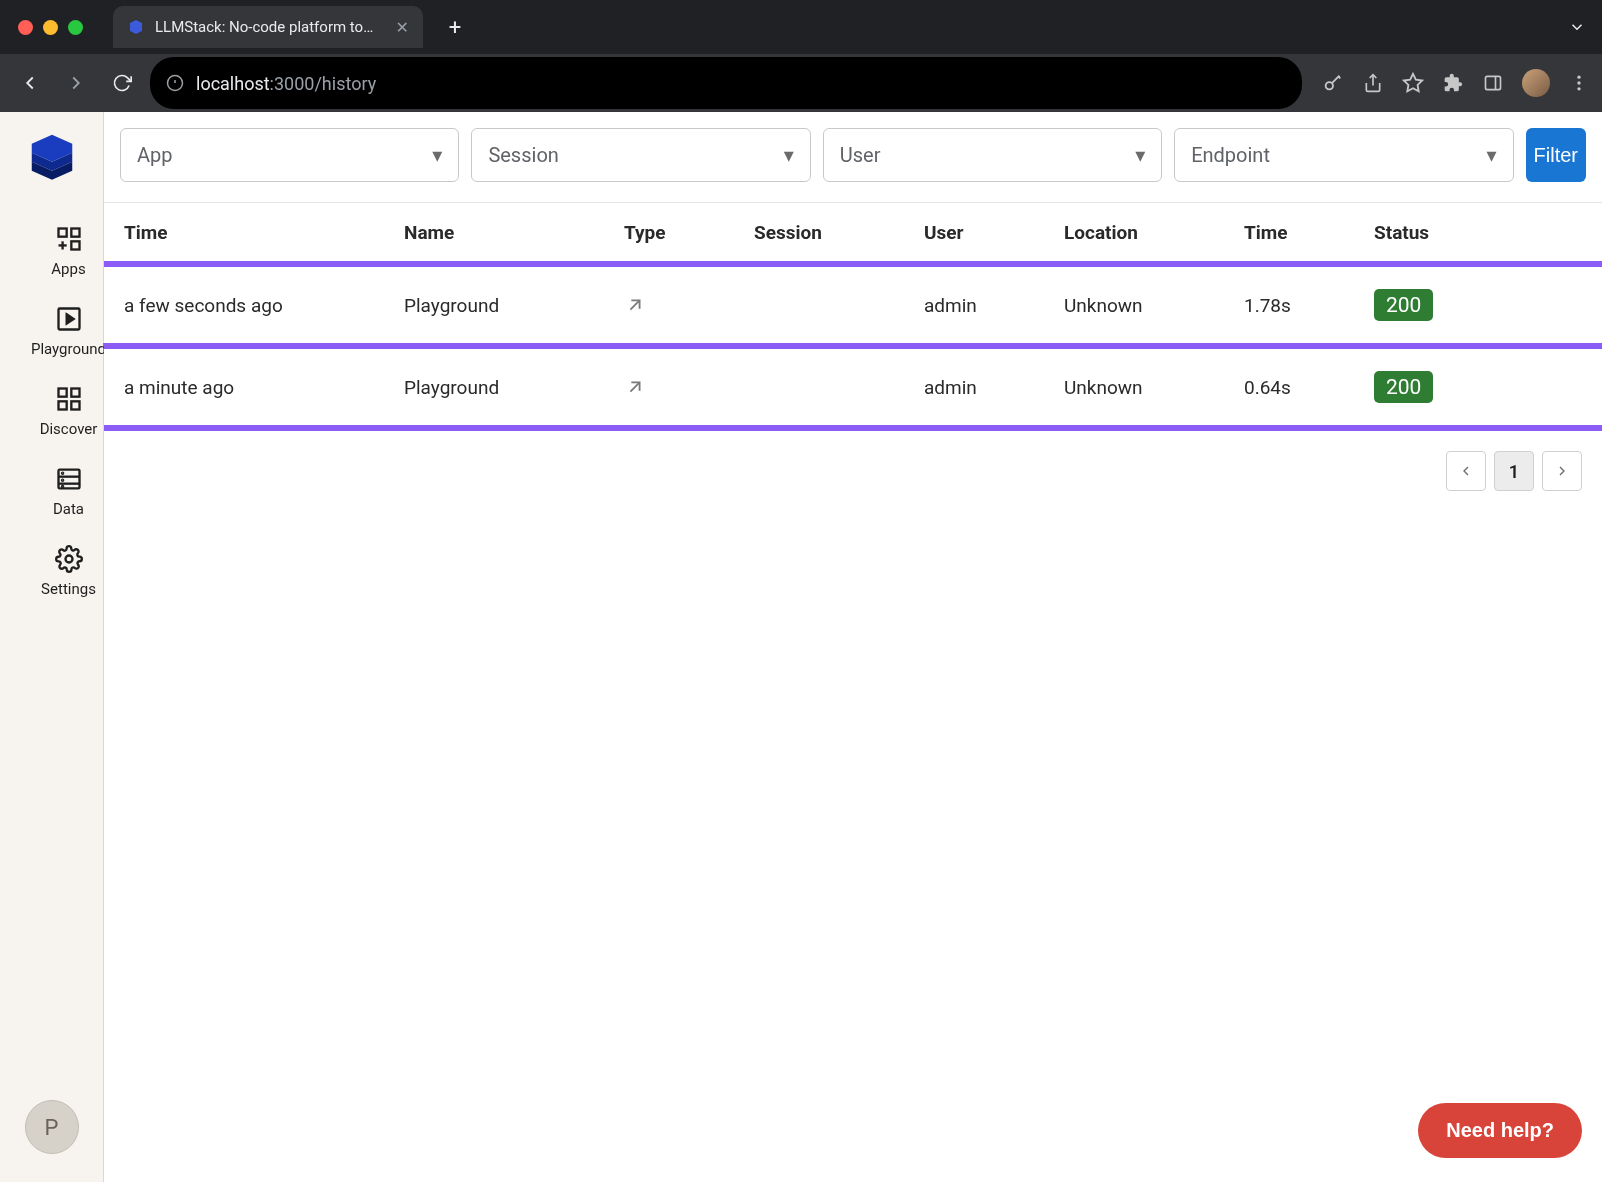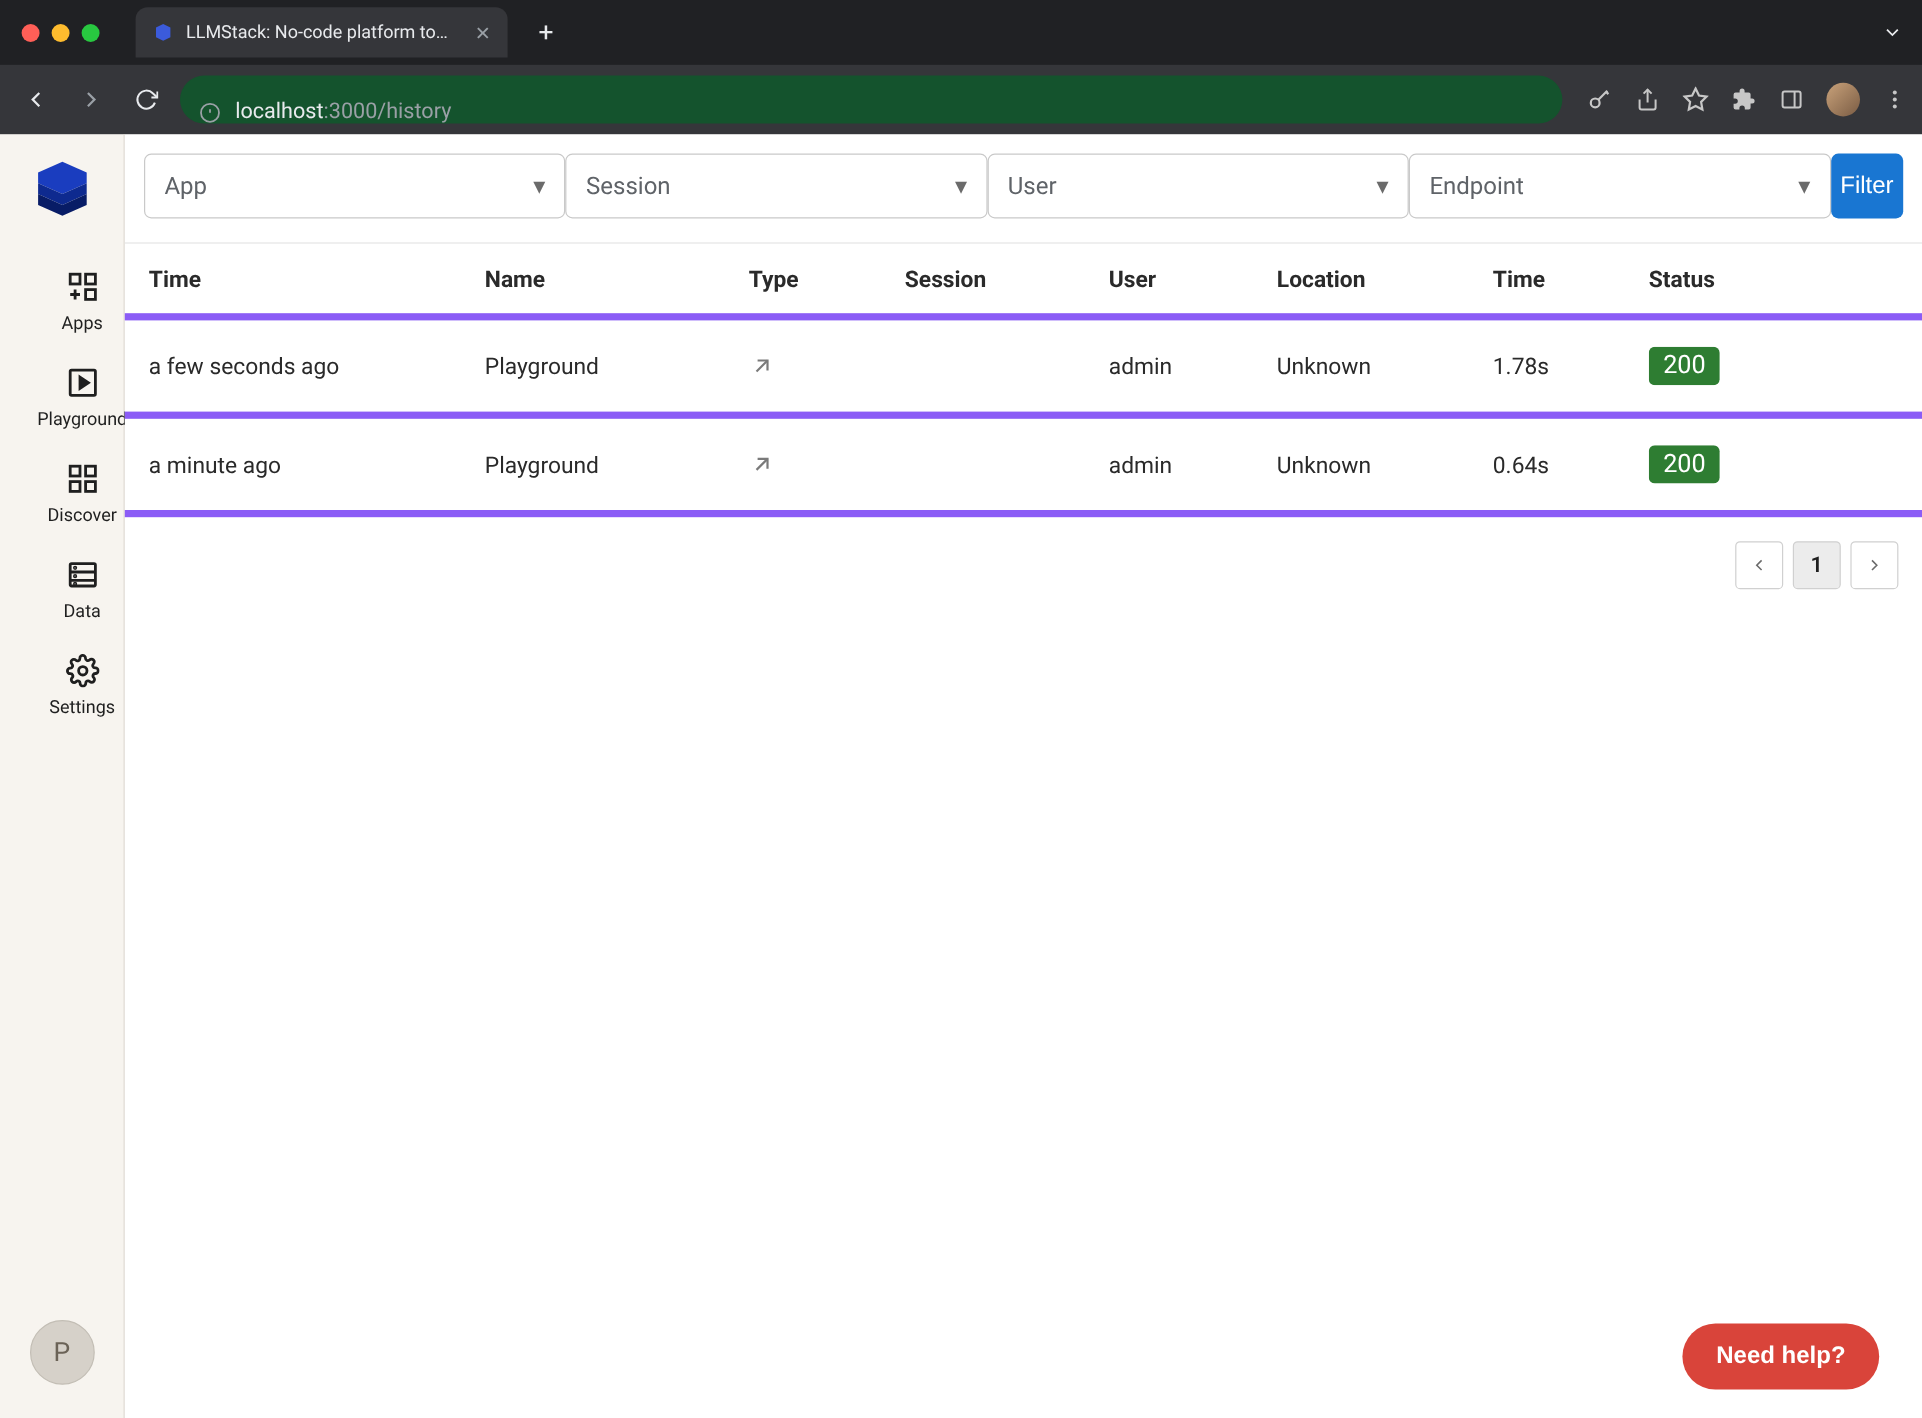--- a/index.html
+++ b/index.html
@@ -69,25 +69,25 @@
   gap: 10px;
   background: #35363a;
 }
 .nav-btn {
   width: 36px; height: 36px; display:flex; align-items:center; justify-content:center;
   color: #9aa0a6; cursor: pointer; border-radius: 50%;
 }
 .nav-btn.enabled { color: #e8eaed; }
 .address-pill {
   flex: 1;
-  background: #14532d;
+  background: #000000;
   border-radius: 24px;
-  height: 40px;
-  display: flex;
-  align-items: flex-end;
+  height: 52px;
+  display: flex;
+  align-items: center;
   padding: 0 16px;
   gap: 12px;
   color: #e8eaed;
   font-size: 18px;
 }
 .site-info { color: #9aa0a6; display:flex; align-items:center; }
 .url-text .muted { color: #9aa0a6; }
 .toolbar-right {
   display: flex; align-items: center; gap: 18px;
   color: #e8eaed; margin-left: 10px;
@@ -160,20 +160,21 @@
 .main {
   flex: 1;
   background: #fff;
   display: flex;
   flex-direction: column;
   position: relative;
 }
 
 .filters-row {
   display: flex;
+  gap: 12px;
   padding: 16px 16px 20px 16px;
   align-items: center;
 }
 .select {
   flex: 1;
   height: 54px;
   border: 1px solid #c9c9c9;
   border-radius: 6px;
   display: flex; align-items: center;
   padding: 0 16px;
@@ -247,21 +248,21 @@
   font-size: 18px;
 }
 .page-btn.active {
   background: #ececec;
   color: #1f1f1f;
   font-weight: 600;
 }
 
 .need-help {
   position: absolute;
-  right: 36px;
+  right: 20px;
   bottom: 24px;
   background: #d9443a;
   color: #fff;
   border: none;
   border-radius: 999px;
   padding: 16px 28px;
   font-size: 20px;
   font-weight: 600;
   cursor: pointer;
 }

